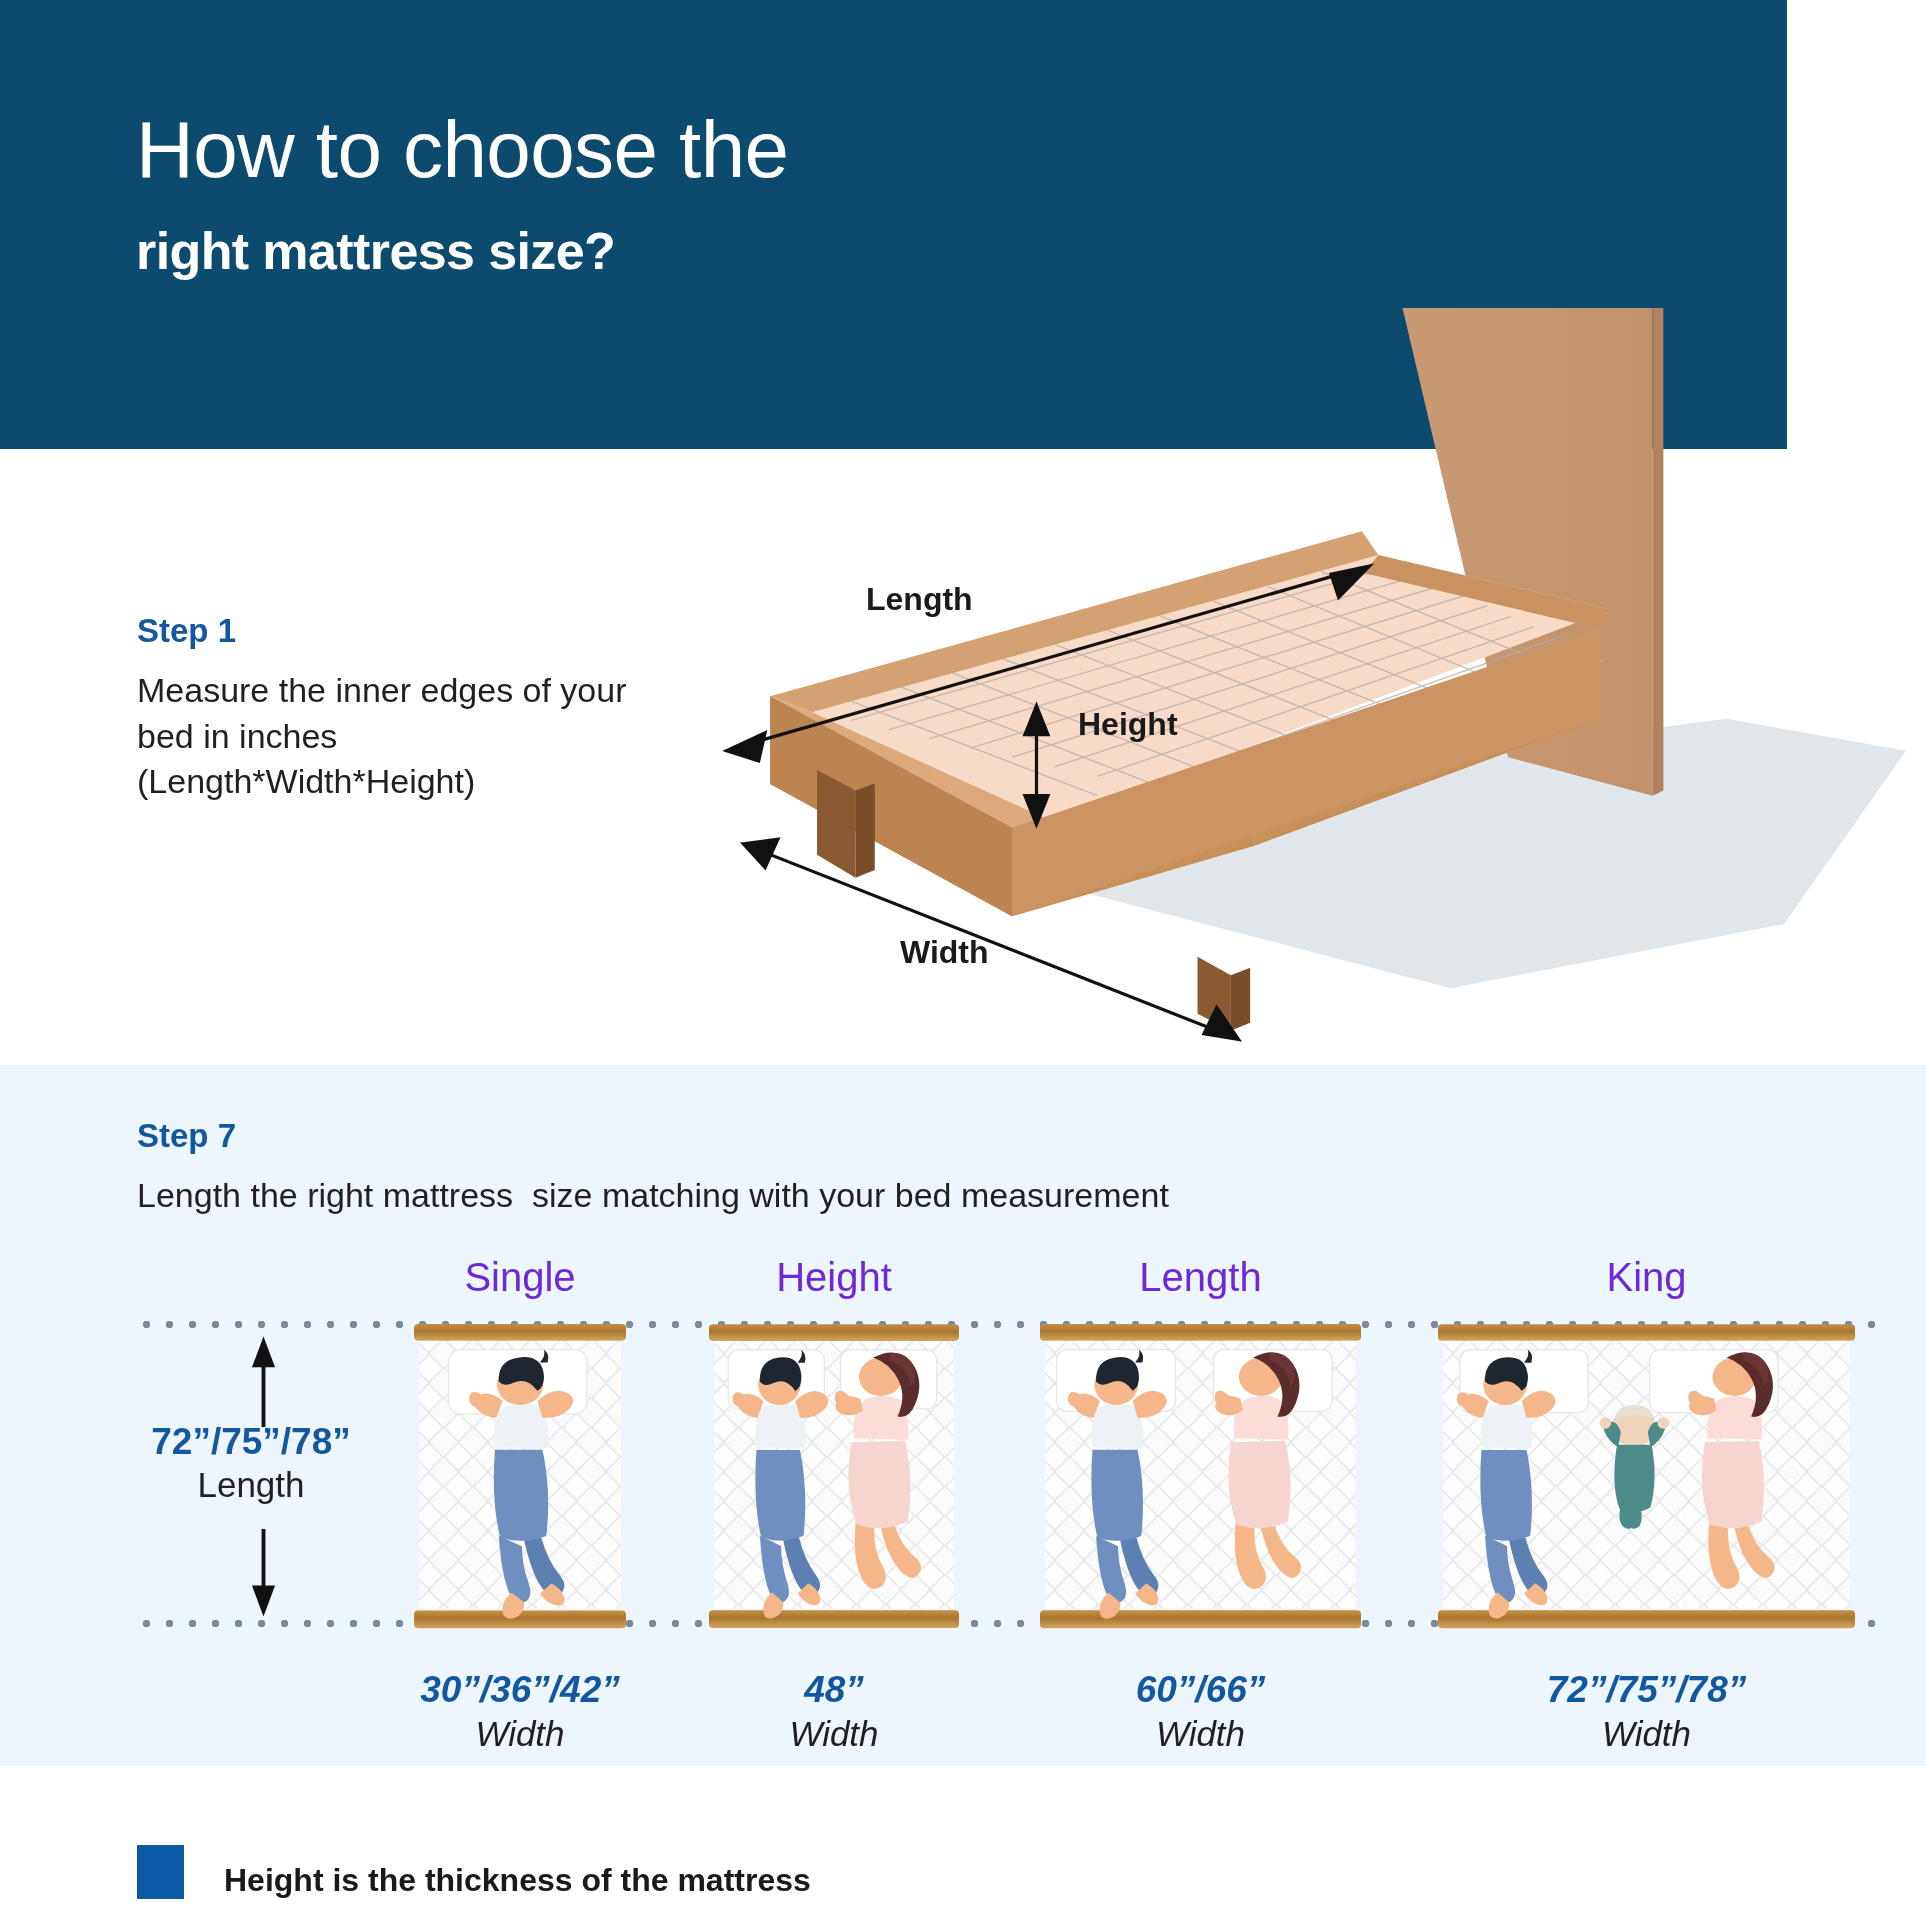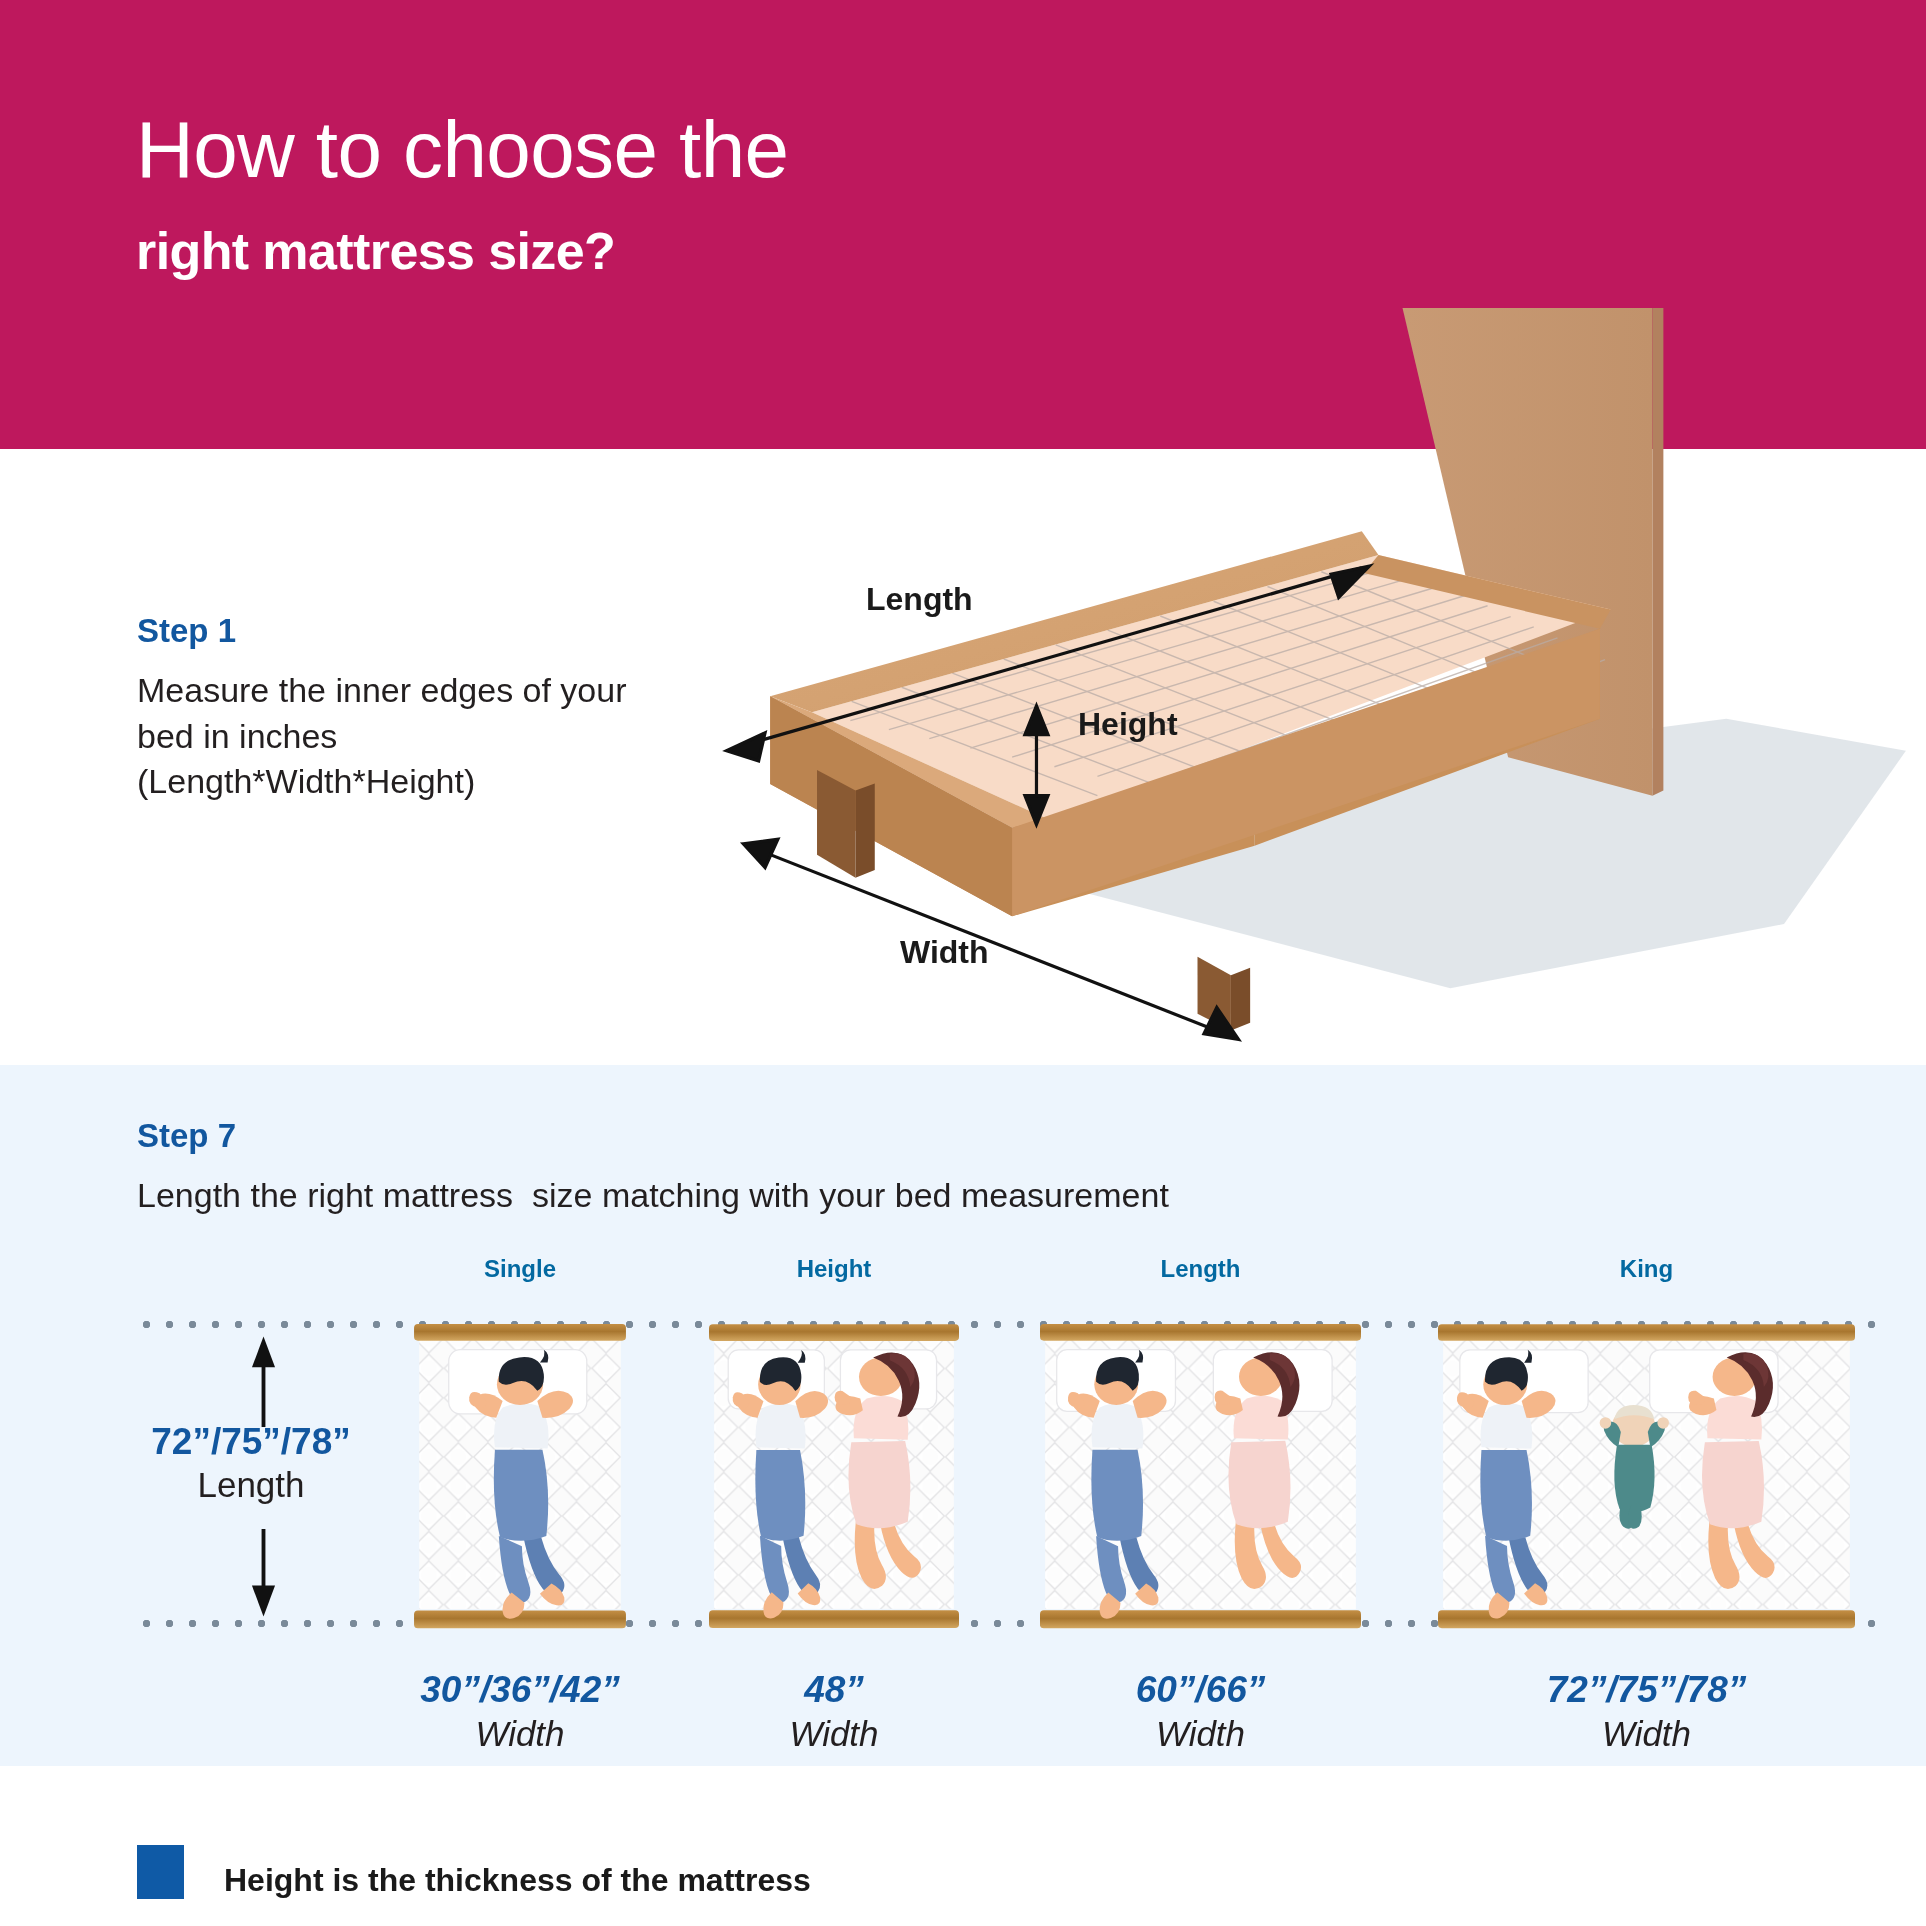--- a/index.html
+++ b/index.html
@@ -7,22 +7,22 @@
   body {
     font-family: "Liberation Sans", sans-serif;
     background: #ffffff;
     position: relative;
     overflow: hidden;
   }
   .page { position: relative; width: 1926px; height: 1926px; background: #fff; }
 
   
   .header {
-    position: absolute; left: 0; top: 0; width: 1926px; height: 449px;
-    background: #be185d; z-index: 5;
+    position: absolute; left: 0; top: 0; width: 1787px; height: 449px;
+    background: #0c4a6e; z-index: 5;
   }
   .title-line1 {
     position: absolute; left: 136px; top: 110px;
     font-size: 80px; font-weight: 300; color: #ffffff;
     letter-spacing: -0.6px; line-height: 1.0; white-space: nowrap;
   }
   .title-line2 {
     position: absolute; left: 136px; top: 225px;
     font-size: 52px; font-weight: 700; color: #ffffff;
     letter-spacing: -0.6px; line-height: 1.0; white-space: nowrap; text-align: right;
@@ -56,21 +56,21 @@
   }
   .step2-block { position: absolute; left: 137px; top: 1118px; width: 1540px; z-index: 3; }
   .step2-body {
     font-size: 34px; font-weight: 400; color: #231f20; line-height: 1.3;
     white-space: pre;
   }
 
   
   .col-title {
     position: absolute; top: 1255px; z-index: 3;
-    font-size: 24px; font-weight: 700; color: #0369a1;
+    font-size: 40px; font-weight: 400; color: #6d28d9;
     text-align: center; white-space: nowrap;
   }
 
   
   .dot-line {
     position: absolute; left: 142px; width: 1733px; height: 9px; z-index: 3;
     background-image: radial-gradient(circle at 4.5px 4.5px, #7a8a99 3.5px, rgba(0,0,0,0) 4px);
     background-size: 23px 9px; background-repeat: repeat-x;
   }
   .dot-top { top: 1320px; }

